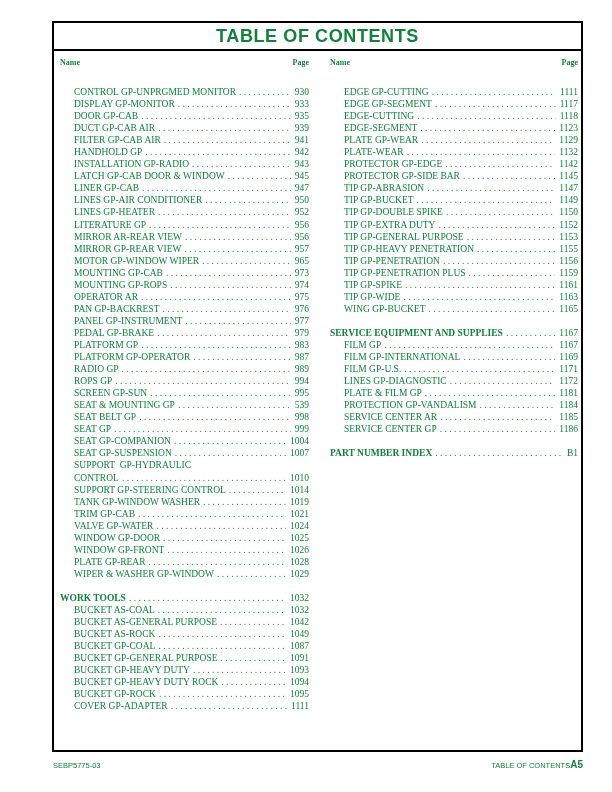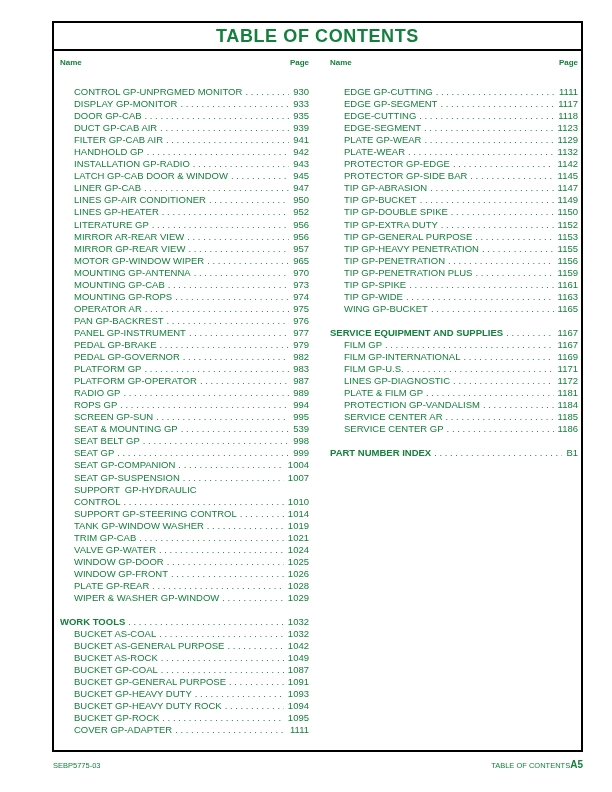--- a/index.html
+++ b/index.html
@@ -3,21 +3,21 @@
 <meta charset="utf-8">
 <style>
   html,body{margin:0;padding:0;background:#ffffff;}
   .page{position:relative;width:612px;height:792px;background:#ffffff;color:#15803d;
         font-family:"Liberation Sans","DejaVu Sans",sans-serif;overflow:hidden;}
   .box{position:absolute;left:52px;top:21px;width:531px;height:731px;
        border:2px solid #000;box-sizing:border-box;}
   .title-band{height:26px;border-bottom:2px solid #000;display:flex;
               align-items:center;justify-content:center;}
   .title{font-size:18px;font-weight:bold;letter-spacing:.6px;}
-  .content{position:relative;height:512px;}
+  .content{position:relative;height:512px;font-family:Liberation Serif, serif;}
   .col{position:absolute;top:0;height:100%;}
   .col1{left:6px;width:249px;}
   .col2{left:276px;width:248px;}
   .col-head{position:absolute;top:7px;left:0;right:0;display:flex;
             justify-content:space-between;font-size:8px;font-weight:bold;}
   .rows{position:absolute;top:35px;left:0;right:0;}
   .row{display:flex;align-items:baseline;height:12.05px;line-height:12.05px;
        font-size:9.5px;}
   .row .label{white-space:pre;padding-left:14px;}
   .row.top .label{padding-left:0;}
@@ -114,25 +114,20 @@
               <span class="label">MIRROR GP-REAR VIEW</span>
               <span class="dots"></span>
               <span class="pg">957</span>
             </div>
             <div class="row">
               <span class="label">MOTOR GP-WINDOW WIPER</span>
               <span class="dots"></span>
               <span class="pg">965</span>
             </div>
             <div class="row">
-              <span class="label">MOUNTING GP-ANTENNA</span>
-              <span class="dots"></span>
-              <span class="pg">970</span>
-            </div>
-            <div class="row">
               <span class="label">MOUNTING GP-CAB</span>
               <span class="dots"></span>
               <span class="pg">973</span>
             </div>
             <div class="row">
               <span class="label">MOUNTING GP-ROPS</span>
               <span class="dots"></span>
               <span class="pg">974</span>
             </div>
             <div class="row">
@@ -147,25 +142,20 @@
             </div>
             <div class="row">
               <span class="label">PANEL GP-INSTRUMENT</span>
               <span class="dots"></span>
               <span class="pg">977</span>
             </div>
             <div class="row">
               <span class="label">PEDAL GP-BRAKE</span>
               <span class="dots"></span>
               <span class="pg">979</span>
-            </div>
-            <div class="row">
-              <span class="label">PEDAL GP-GOVERNOR</span>
-              <span class="dots"></span>
-              <span class="pg">982</span>
             </div>
             <div class="row">
               <span class="label">PLATFORM GP</span>
               <span class="dots"></span>
               <span class="pg">983</span>
             </div>
             <div class="row">
               <span class="label">PLATFORM GP-OPERATOR</span>
               <span class="dots"></span>
               <span class="pg">987</span>

